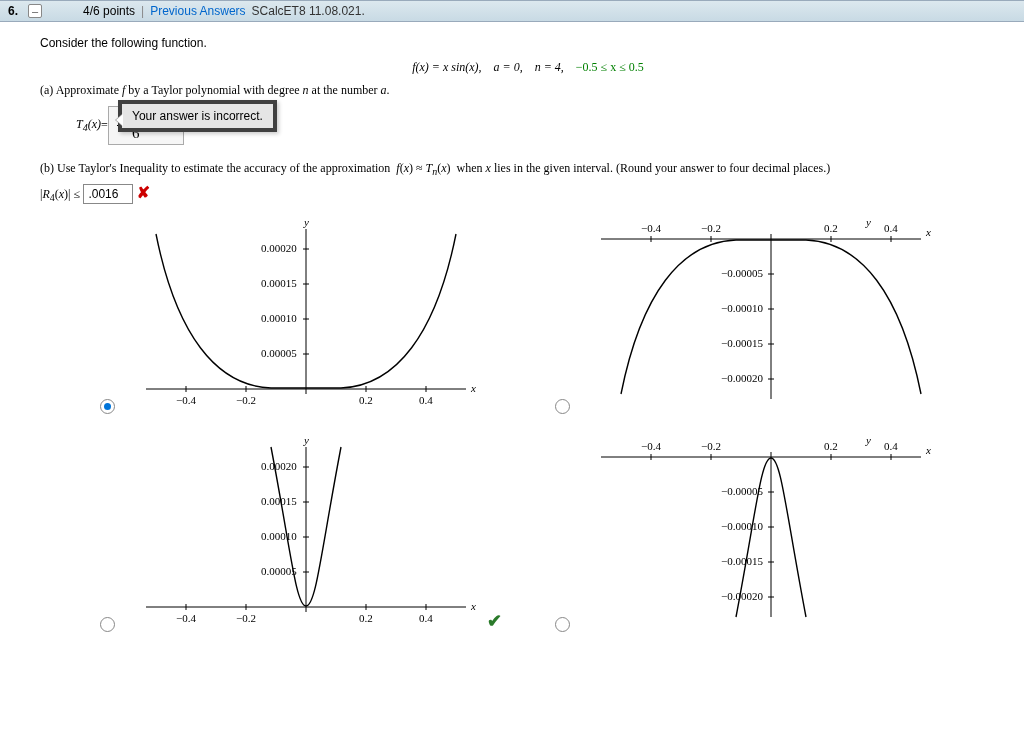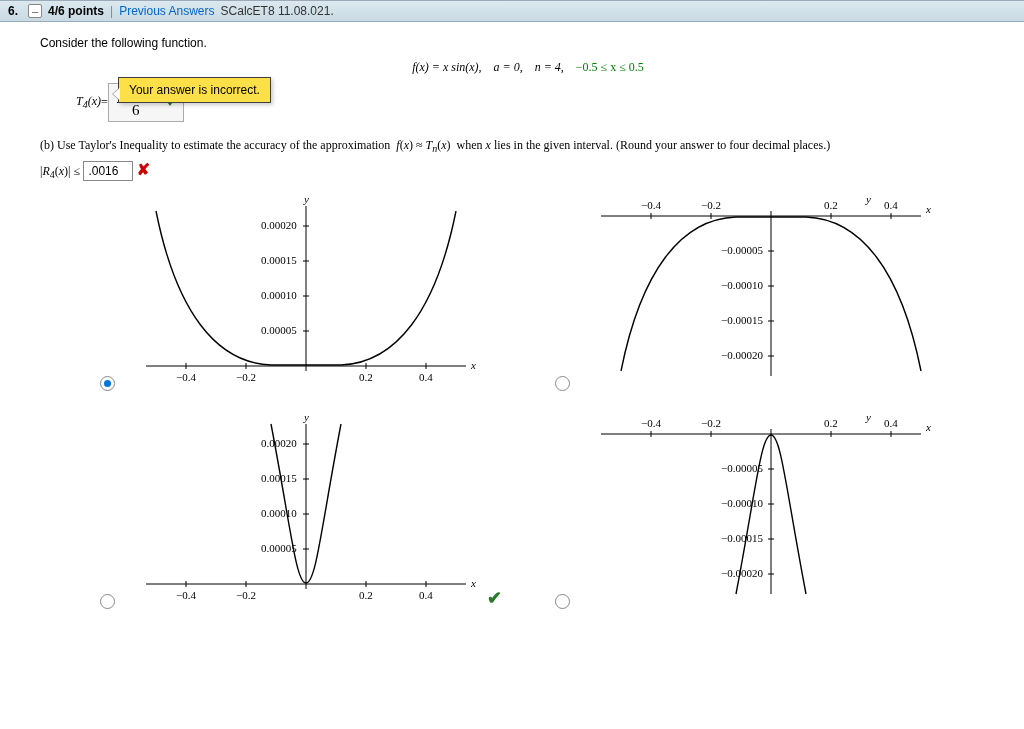--- a/index.html
+++ b/index.html
@@ -13,37 +13,37 @@
     align-items: center;
     gap: 6px;
   }
   .qnum { font-weight: bold; margin-right: 4px; }
   .collapse-icon {
     width: 14px; height: 14px;
     display: inline-flex; align-items: center; justify-content: center;
     background: #fff; border: 1px solid #888; border-radius: 2px;
     color: #555; font-size: 11px; cursor: pointer;
   }
-  .points { font-weight: bold; }
+  .points { font-weight: normal; margin-left: 35px; }
   .prev-answers { color: #0066cc; cursor: pointer; }
   .separator { color: #888; }
   .source { color: #333; }
   .content { padding: 14px 44px 12px 40px; }
   .intro { margin-bottom: 10px; }
   .func-line { padding-left: 36px; margin-bottom: 8px; text-align: center; }
   .green { color: #008000; }
   .part { margin-bottom: 10px; }
   .t4-row { display: flex; align-items: center; padding-left: 36px; margin: 8px 0 16px 0; position: relative; }
   .answer-box { border: 1px solid #aaa; background: #f6f6f6; padding: 3px 8px; font-family: 'Times New Roman', serif; font-size: 15px; position: relative; display: flex; align-items: center; }
   .dropdown-arrow {
     width:0;height:0;border-left:5px solid transparent;border-right:5px solid transparent;border-top:7px solid #2a7a2a;margin-left:10px;
   }
   .tooltip-pop {
     position: absolute; top: -6px; left: 78px;
-    background: #fde047; border: 1px solid #404040;
+    background: #e5e5e5; border: 4px solid #404040;
     padding: 5px 10px; font-size: 12px; box-shadow: 2px 2px 4px rgba(0,0,0,.2);
     white-space: nowrap;
   }
   .tooltip-pop::before {
     content:''; position:absolute; left:-7px; top:10px;
     border-top:6px solid transparent; border-bottom:6px solid transparent; border-right:7px solid #999;
   }
   .tooltip-pop::after {
     content:''; position:absolute; left:-6px; top:10px;
     border-top:6px solid transparent; border-bottom:6px solid transparent; border-right:7px solid #fff;
@@ -82,20 +82,21 @@
   <div class="intro">Consider the following function.</div>
 
   <div class="func-line serif">
     <span class="ital">f(x) = x sin(x),</span>&nbsp;&nbsp;&nbsp;
     <span class="ital">a = 0,</span>&nbsp;&nbsp;&nbsp;
     <span class="ital">n = 4,</span>&nbsp;&nbsp;&nbsp;
     <span class="green">−0.5 ≤ x ≤ 0.5</span>
   </div>
 
   <div class="part">
+    <div><span class="serif">(a) Approximate <span class="ital">f</span> by a Taylor polynomial with degree <span class="ital">n</span> at the number <span class="ital">a</span>.</span></div>
     <div class="t4-row">
       <span class="serif ital">T<sub>4</sub>(x)</span>
       <span class="serif">=</span>
       <div class="answer-box">
         <span class="frac">
           <span class="num"><span class="ital">x</span>&nbsp;<span>−</span>&nbsp;&nbsp;&nbsp;</span>
           <span class="den">6</span>
         </span>
         <span class="dropdown-arrow"></span>
       </div>

